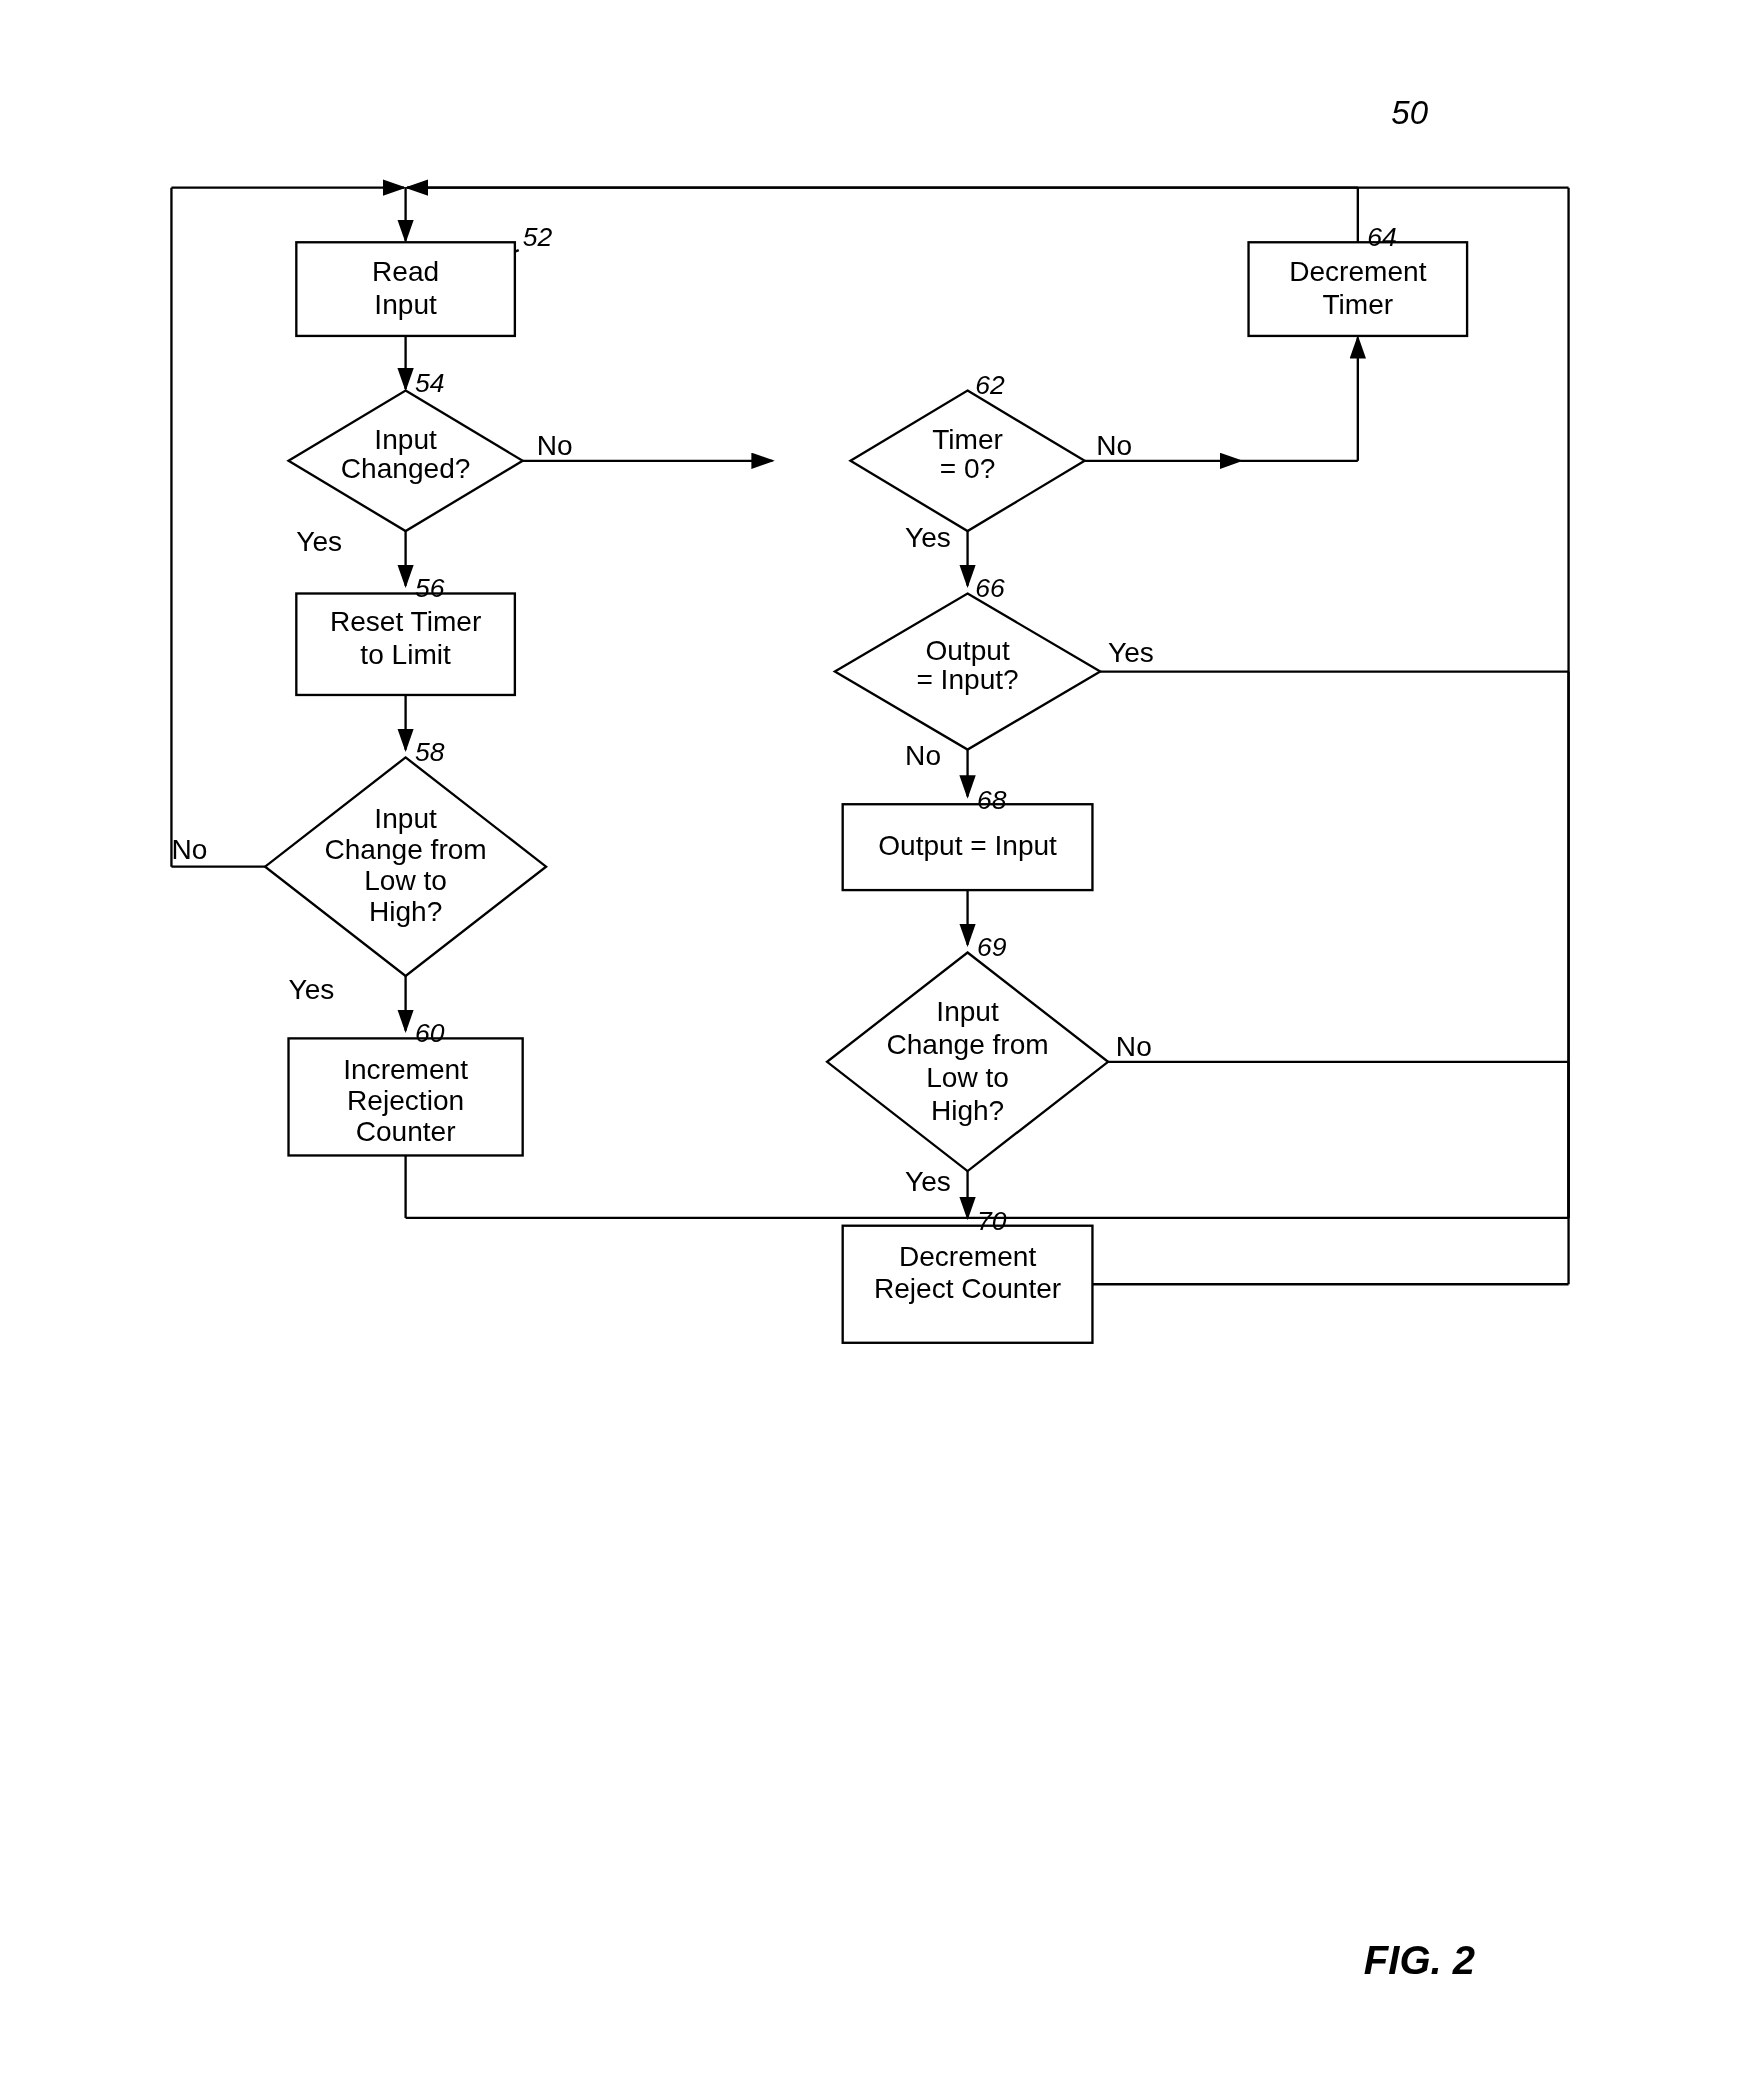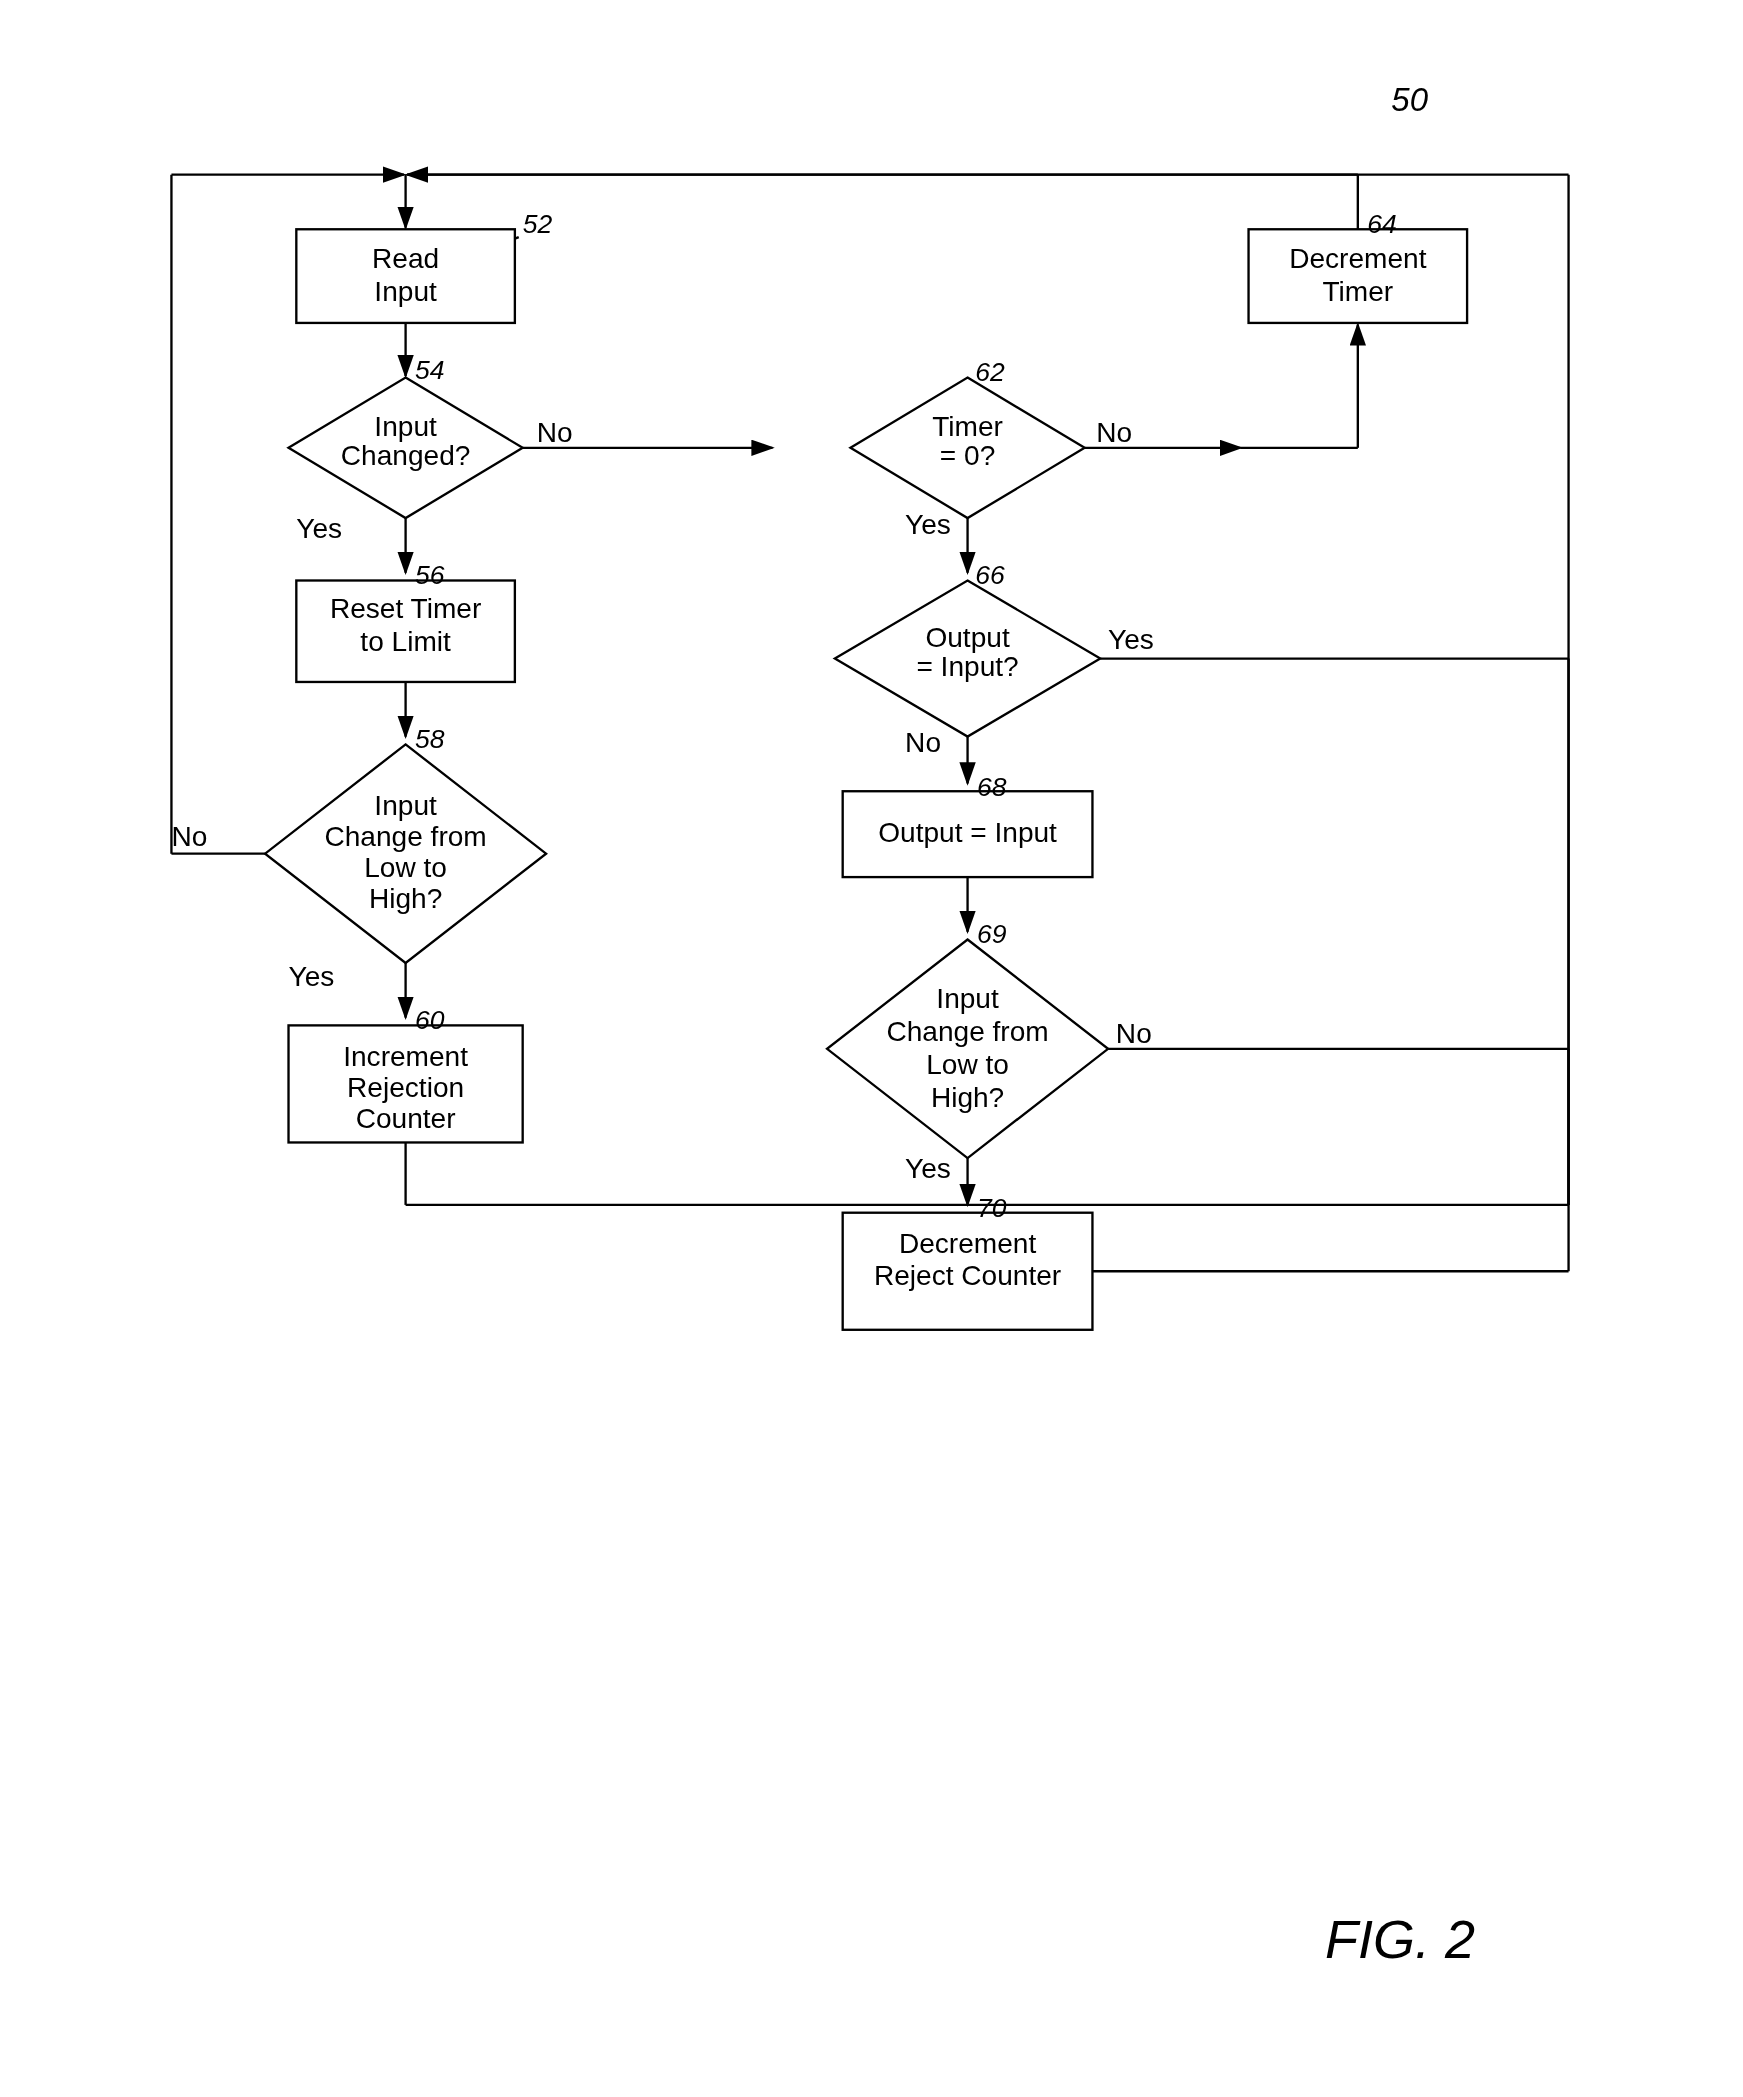--- a/index.html
+++ b/index.html
@@ -7,34 +7,34 @@
       background: #fff;
       font-family: Arial, sans-serif;
       width: 1743px;
       height: 2097px;
       position: relative;
       overflow: hidden;
     }
 
     .diagram-container {
       position: absolute;
-      top: 81px;
+      top: 94px;
       left: 109px;
       width: 1522px;
       height: 1912px;
     }
 
     
     .fig-label {
       position: absolute;
       bottom: 23.4px;
       right: 156px;
-      font-size: 54px;
+      font-size: 40px;
       font-style: italic;
-      font-weight: normal;
+      font-weight: bold;
       color: #000;
     }
 
     
     .ref-50 {
       position: absolute;
       top: 0px;
       right: 203px;
       font-size: 33px;
       font-style: italic;

